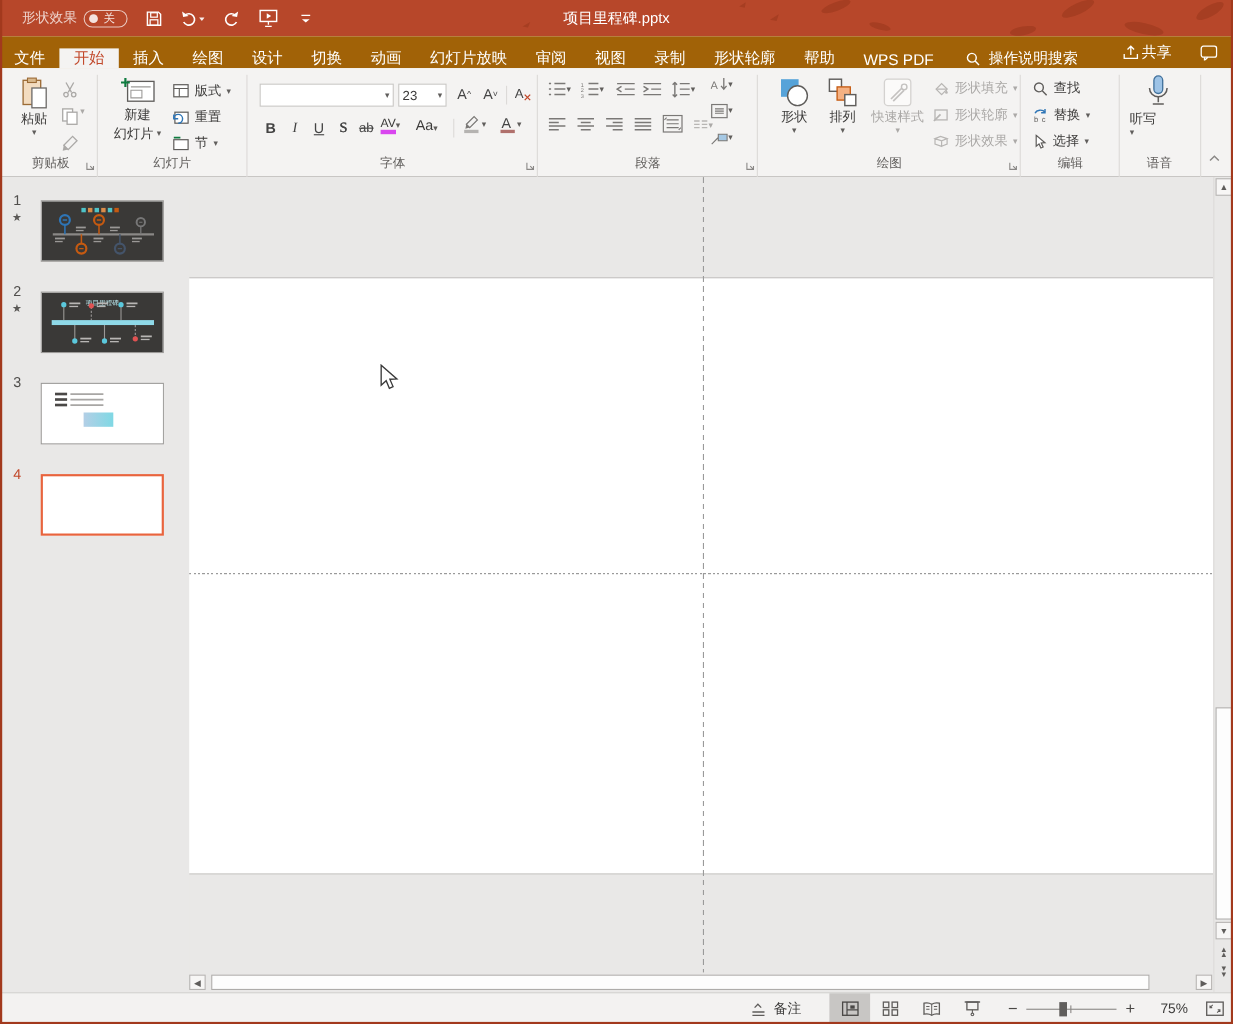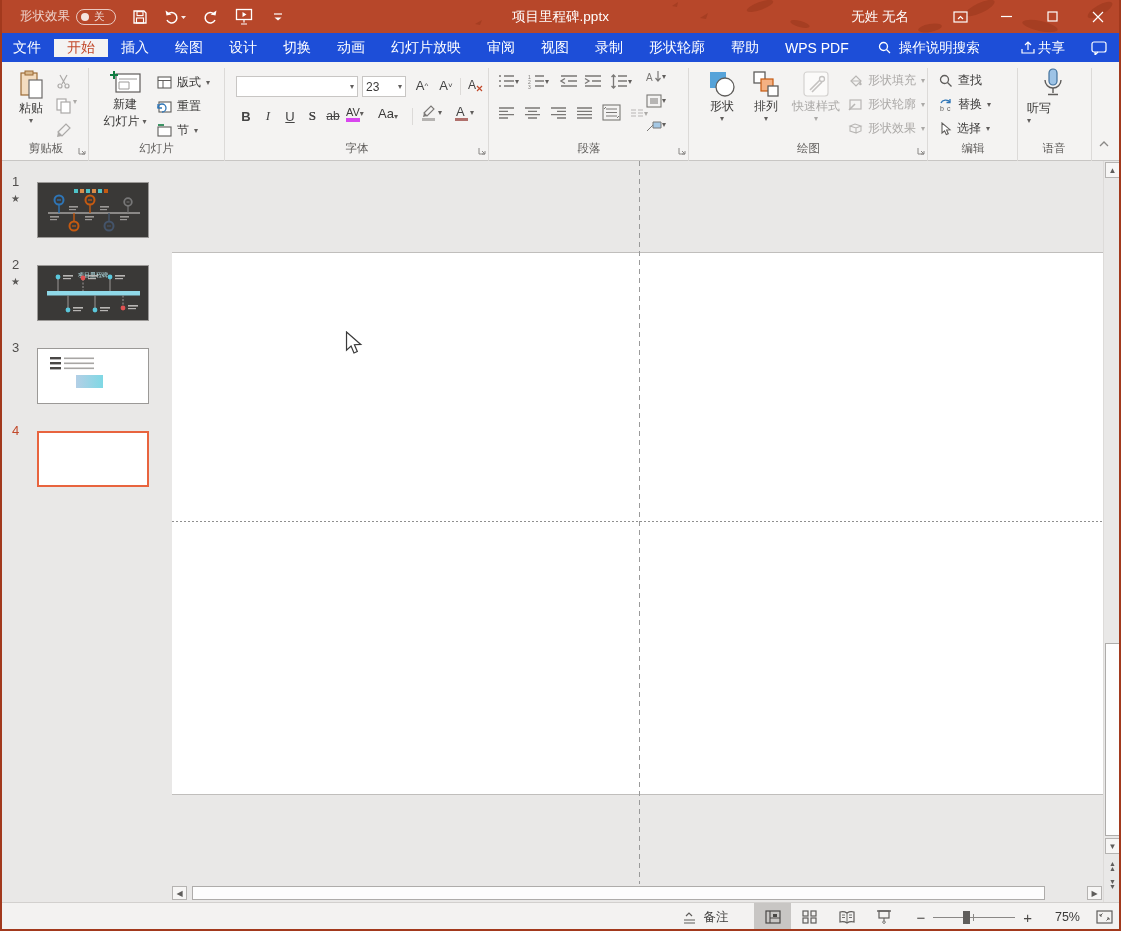--- a/index.html
+++ b/index.html
@@ -14,21 +14,21 @@
   .autosave{display:flex;align-items:center;gap:6px;font-size:12.5px;color:rgba(255,255,255,.75);}
   .toggle{width:40px;height:16px;border:1px solid rgba(255,255,255,.7);border-radius:9px;display:flex;align-items:center;gap:5px;padding:0 4px;box-sizing:border-box;}
   .toggle .dot{width:8px;height:8px;border-radius:50%;background:rgba(255,255,255,.85);}
   .toggle .tstate{font-size:10.5px;color:rgba(255,255,255,.85);}
   .qbtn{display:flex;align-items:center;justify-content:center;height:24px;min-width:20px;}
   .doc-title{position:absolute;left:0;top:0;width:1121px;height:33px;display:flex;align-items:center;justify-content:center;color:#fff;font-size:13.5px;pointer-events:none;}
   .tb-right{position:absolute;right:0;top:0;height:33px;display:flex;align-items:center;color:#fff;}
   .user-name{font-size:13.5px;margin-right:28px;}
   .winbtn{width:46px;height:33px;display:flex;align-items:center;justify-content:center;}
   
-  .tabrow{position:absolute;left:0;top:33px;width:1121px;height:29px;background:#1d4ed8;display:flex;align-items:center;}
+  .tabrow{position:absolute;left:0;top:33px;width:1121px;height:29px;background:#a16207;display:flex;align-items:flex-end;}
   .rtab{display:flex;align-items:center;padding:0 13px;color:#fff;font-size:14px;white-space:nowrap;}
   .rtab.active{background:#f4f3f2;color:#c2492b;}
   .tab-search{display:flex;align-items:center;gap:8px;color:#fff;font-size:13.5px;margin-left:16px;}
   .tabrow-right{position:absolute;right:0;top:33px;height:29px;display:flex;align-items:center;gap:26px;color:#fff;padding-right:14px;}
   .share{display:flex;align-items:center;gap:2px;font-size:13.5px;}
   
   .ribbon{position:absolute;left:0;top:62px;width:1121px;height:99px;background:#f4f3f2;border-bottom:1px solid #c8c6c4;box-sizing:border-box;}
   .gdiv{position:absolute;top:6px;width:1px;height:128px;background:#dcdad8;}
   .glabel{position:absolute;bottom:4px;font-size:11.5px;color:#605e5c;width:100%;text-align:center;}
   .grp{position:absolute;top:0;height:98px;}
@@ -129,44 +129,20 @@
         </svg>
       </span>
       <span class="qbtn">
         <svg width="10" height="12" viewBox="0 0 10 12">
           <path d="M1 3 h8" stroke="#fff" stroke-width="1.2"></path>
           <path d="M1.5 6.5 l3.5 3 l3.5 -3 z" fill="#fff"></path>
         </svg>
       </span>
     </div>
     <div class="doc-title">项目里程碑.pptx</div>
-    <div class="tb-right">
-      <span class="user-name">无姓 无名</span>
-      <span class="winbtn">
-        <svg width="15" height="14" viewBox="0 0 15 14">
-          <rect x="1" y="2" width="13" height="10" fill="none" stroke="#fff" stroke-width="1.2"></rect>
-          <path d="M5 9 l2.5 -2.5 l2.5 2.5" fill="none" stroke="#fff" stroke-width="1.2"></path>
-        </svg>
-      </span>
-      <span class="winbtn">
-        <svg width="11" height="11" viewBox="0 0 11 11">
-            <path d="M0 5.5 h11" stroke="#fff" stroke-width="1.2"></path>
-          </svg>
-      </span>
-      <span class="winbtn">
-        <svg width="11" height="11" viewBox="0 0 11 11">
-            <rect x="1" y="1" width="9" height="9" fill="none" stroke="#fff" stroke-width="1.2"></rect>
-          </svg>
-      </span>
-      <span class="winbtn">
-        <svg width="12" height="12" viewBox="0 0 12 12">
-            <path d="M1 1 l10 10 M11 1 l-10 10" stroke="#fff" stroke-width="1.2"></path>
-          </svg>
-      </span>
-    </div>
   </div>
 
   <div class="tabrow">
     <div class="rtab">文件</div>
     <div class="rtab active">开始</div>
     <div class="rtab">插入</div>
     <div class="rtab">绘图</div>
     <div class="rtab">设计</div>
     <div class="rtab">切换</div>
     <div class="rtab">动画</div>

